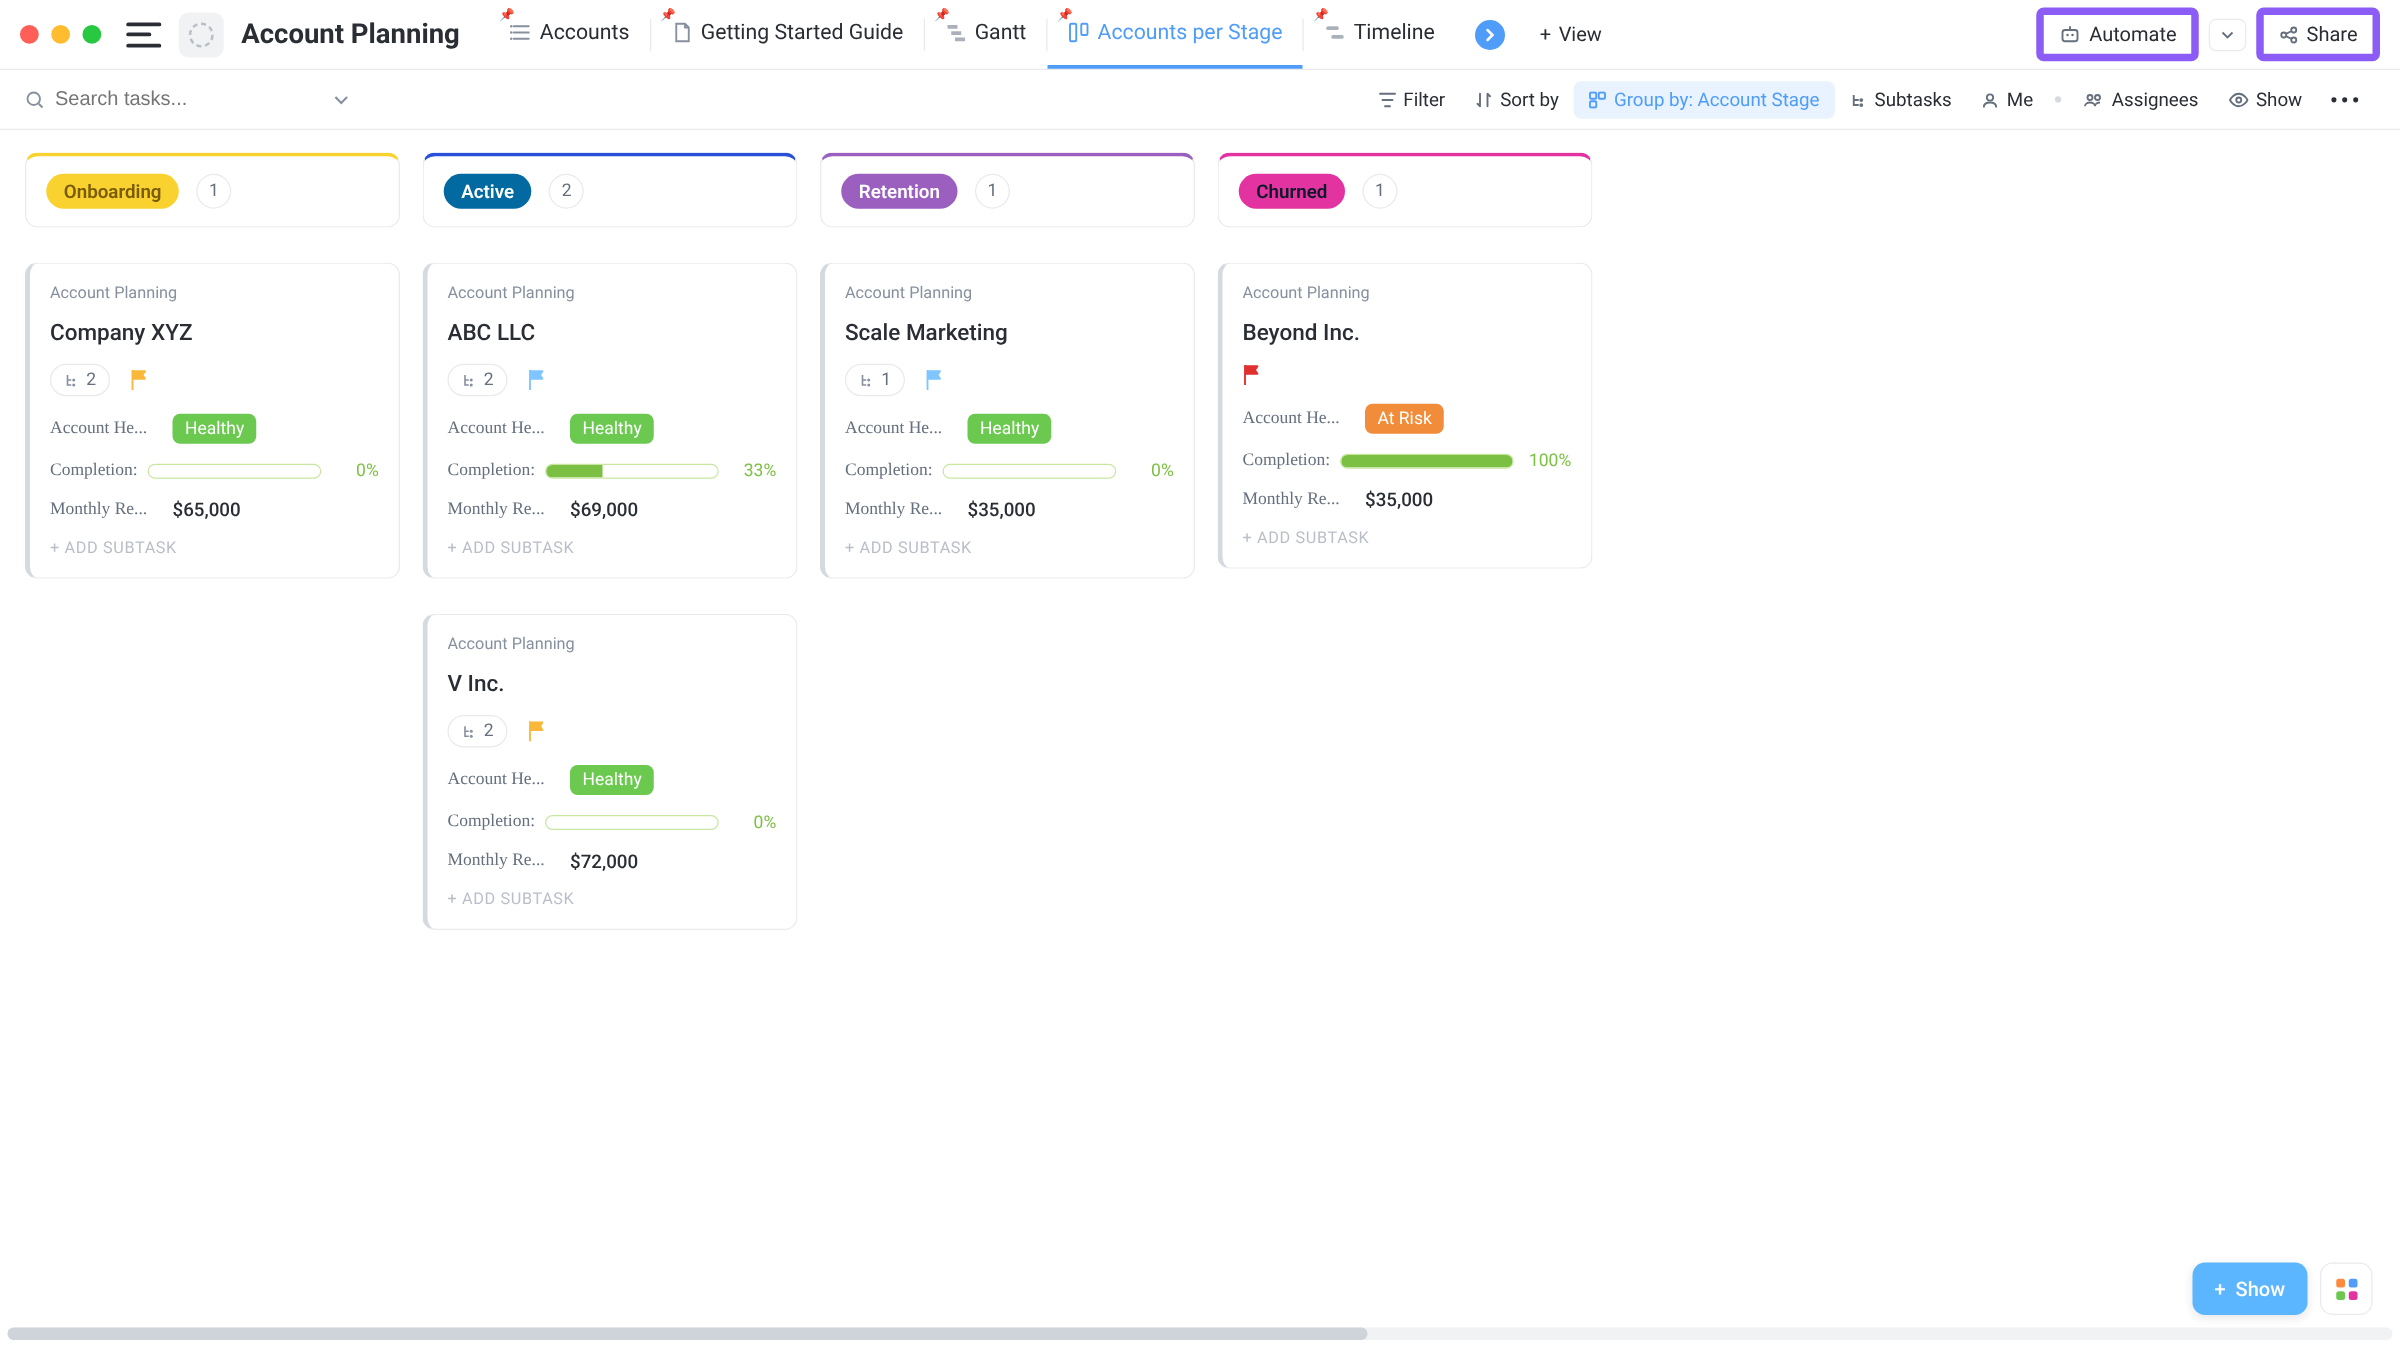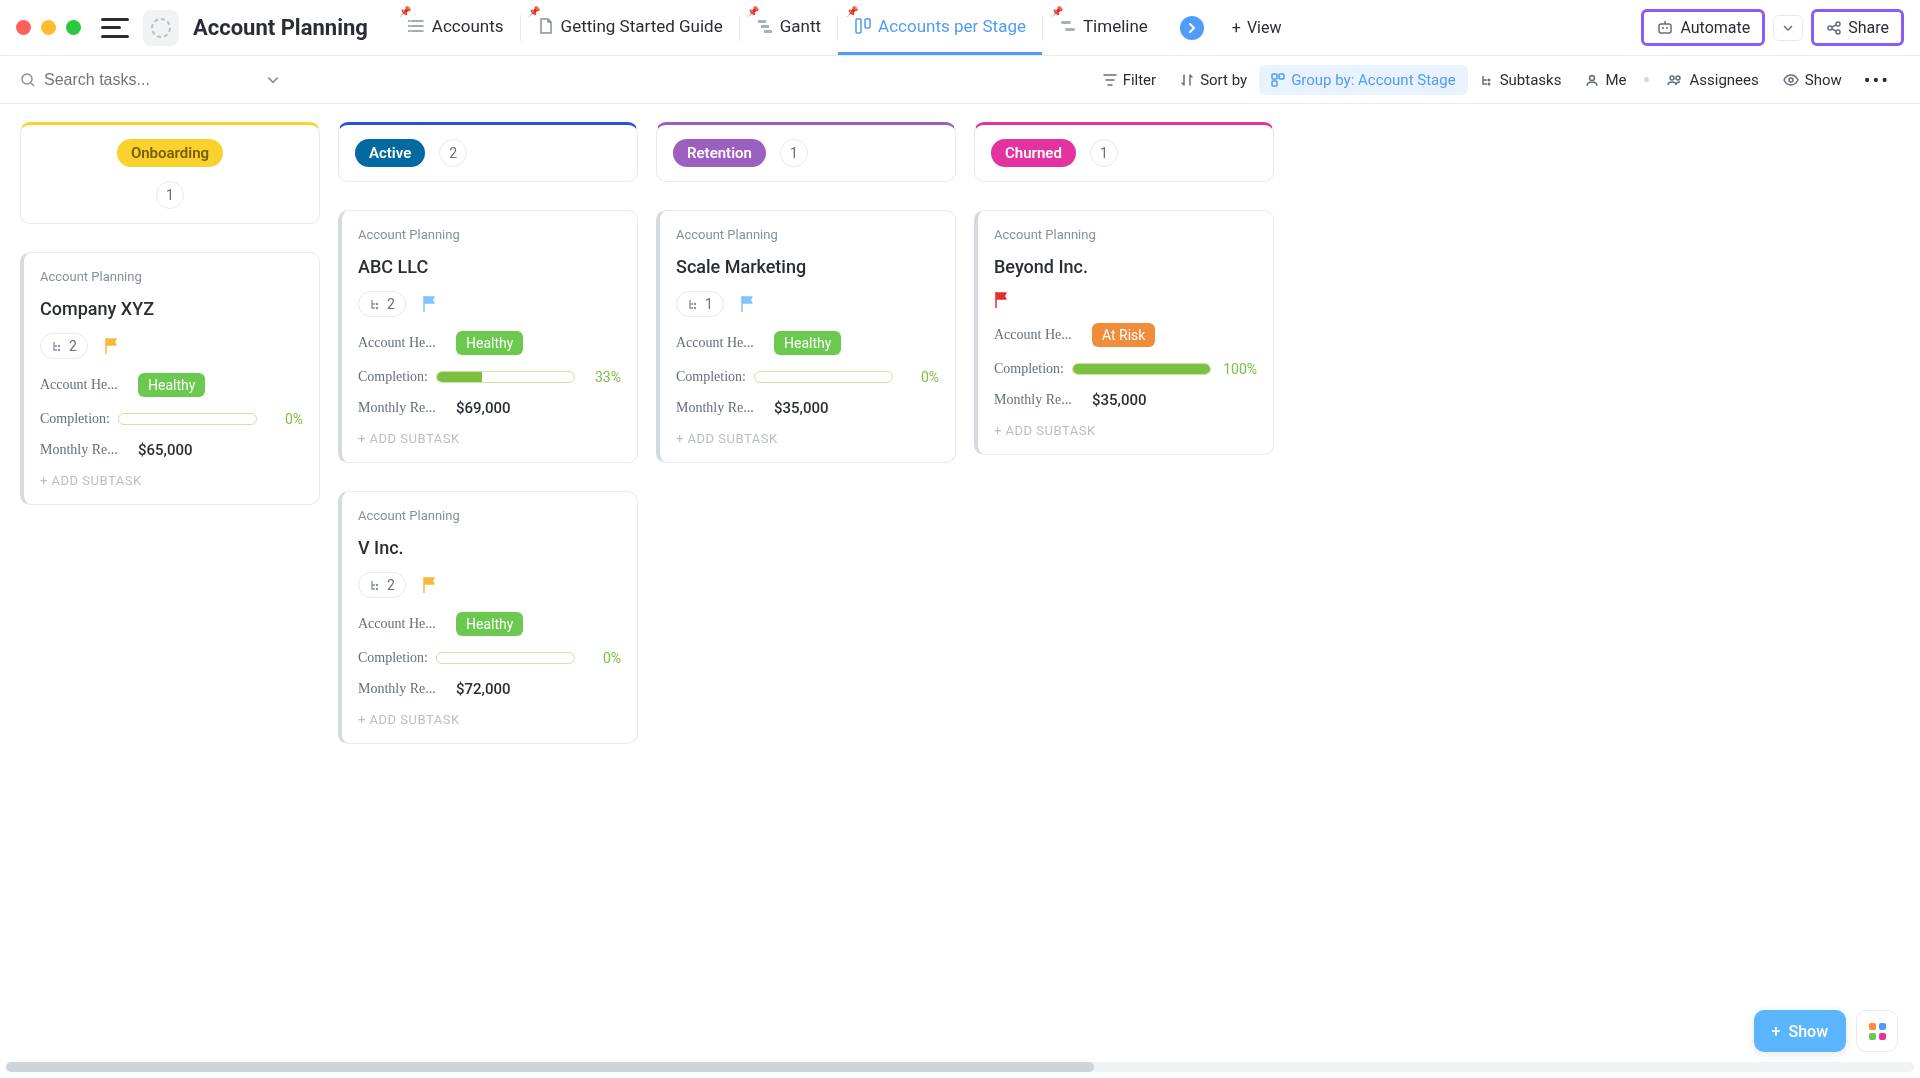--- a/index.html
+++ b/index.html
@@ -17,21 +17,21 @@
 .app-logo svg { width: 24px; height: 24px; }
 .page-title { font-size: 22px; font-weight: 700; margin-right: 16px; }
 .tabs { display: flex; align-items: center; height: 100%; }
 .tab { display: flex; align-items: center; gap: 6px; padding: 0 16px; height: 100%; font-size: 17px; color: #2a2e34; cursor: pointer; border-bottom: 3px solid transparent; position: relative; }
 .tab.active { color: #4f9cf9; border-bottom-color: #4f9cf9; }
 .tab .pin { position: absolute; top: 6px; left: 8px; font-size: 10px; color: #b9bec7; }
 .tab-sep { width: 1px; height: 26px; background: #e8eaed; }
 .tab-icon { width: 18px; height: 18px; display: inline-flex; align-items: center; justify-content: center; }
 .circle-arrow { width: 24px; height: 24px; border-radius: 50%; background: #4f9cf9; color: #fff; display: flex; align-items: center; justify-content: center; font-size: 14px; margin: 0 8px; }
 .view-btn, .automate-btn, .share-btn { display: flex; align-items: center; gap: 6px; padding: 6px 12px; font-size: 16px; cursor: pointer; border-radius: 6px; }
-.automate-btn, .share-btn { border: 3px solid #8b5cf6; align-items: center; }
+.automate-btn, .share-btn { border: 6px solid #8b5cf6; align-items: center; }
 .chev-small { border: 1px solid #e8eaed; border-radius: 6px; padding: 6px 8px; }
 
 
 .toolbar { display: flex; align-items: center; height: 48px; padding: 0 20px; border-bottom: 1px solid #e8eaed; }
 .search-box { display: flex; align-items: center; gap: 8px; flex: 0 0 260px; color: #87909e; }
 .search-box input { border: none; outline: none; font-size: 16px; flex: 1; color: #ec4899; }
 .spacer { flex: 1; }
 .tool-btn { display: flex; align-items: center; gap: 6px; padding: 6px 12px; font-size: 15px; color: #2a2e34; cursor: pointer; border-radius: 6px; }
 .tool-btn.highlight { background: #e8f3ff; color: #4f9cf9; }
 .dot-sep { width: 5px; height: 5px; border-radius: 50%; background: #d5d9e0; margin: 0 6px; }
@@ -256,21 +256,21 @@
         <path d="M1 7s2.5-5 7-5 7 5 7 5-2.5 5-7 5-7-5-7-5z" fill="none" stroke="#656f7d" stroke-width="1.5"></path>
         <circle cx="8" cy="7" r="2" fill="none" stroke="#656f7d" stroke-width="1.5"></circle>
       </svg>
     <span>Show</span>
   </div>
   <div class="more-dots">•••</div>
 </div>
 
 <div class="board" id="board">
     <div class="column">
-      <div class="col-header" style="border-top-color: rgb(249, 210, 48); flex-direction: column;">
+      <div class="col-header" style="border-top-color: rgb(249, 210, 48);">
         <span class="stage-pill" style="background:#f9d230;color:#7a5c00">Onboarding</span>
     <span class="count-pill">1</span>
       </div>
       <div class="card">
       <div class="crumb">Account Planning</div>
       <div class="title">Company XYZ</div>
       <div class="meta-row">
         <span class="subtask-chip">
         <svg width="12" height="12" viewBox="0 0 12 12">
               <path d="M3 2v8h3M3 6h3" stroke="#87909e" stroke-width="1.3" fill="none"></path>
@@ -415,21 +415,21 @@
       </div>
       <div class="field-row">
         <span class="field-label">Monthly Re...</span>
         <span class="money">$35,000</span>
       </div>
       <div class="add-sub">+ ADD SUBTASK</div>
       </div>
     </div>
     <div class="column">
       <div class="col-header" style="border-top-color: rgb(226, 51, 161);">
-        <span class="stage-pill" style="background:#e233a1;color:#ffffff">Churned</span>
+        <span class="stage-pill" style="background:#e233a1;color:#0f172a">Churned</span>
     <span class="count-pill">1</span>
       </div>
       <div class="card">
       <div class="crumb">Account Planning</div>
       <div class="title">Beyond Inc.</div>
       <div class="meta-row">
 
         <span class="flag" style="color:#e03131">
           <svg width="16" height="18" viewBox="0 0 16 18">
               <path d="M2 1v16M2 2h10l-2 3 2 3H2" fill="#e03131" stroke="#e03131" stroke-width="1.5" stroke-linejoin="round"></path>

